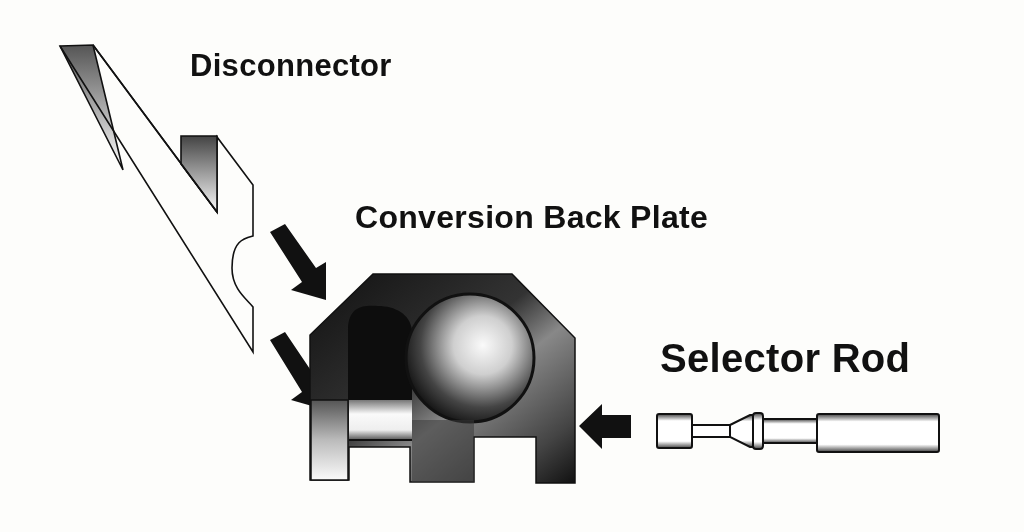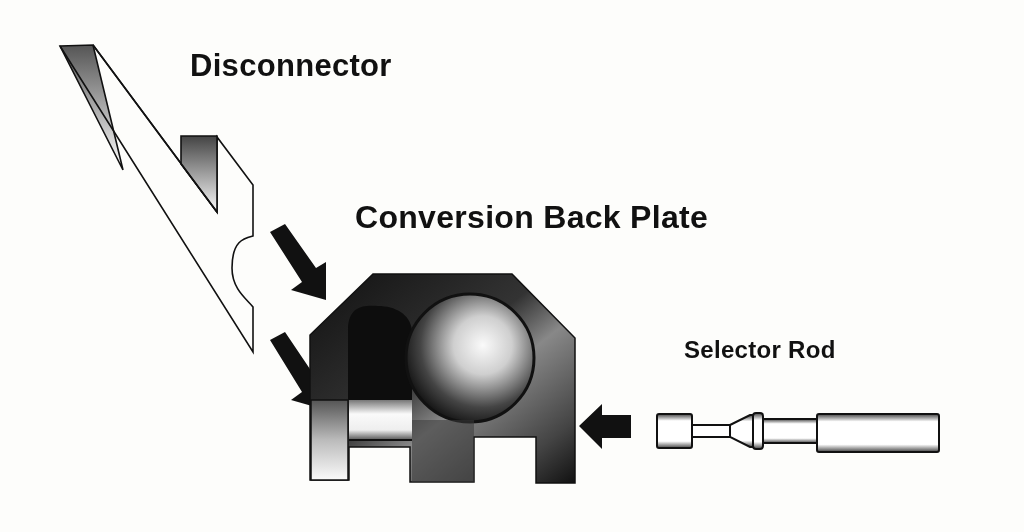--- a/index.html
+++ b/index.html
@@ -1,21 +1,21 @@
 <!DOCTYPE html>
 <html><head>
   <meta charset="utf-8">
   <style>
     html, body { margin: 0; padding: 0; background: #fdfdfb; }
     body { width: 1024px; height: 532px; overflow: hidden; position: relative; font-family: "Liberation Sans", sans-serif; }
     .canvas { position: absolute; left: 0; top: 0; width: 1024px; height: 532px; }
     .label { position: absolute; font-family: "Liberation Sans", sans-serif; font-weight: bold; color: #111; white-space: nowrap; letter-spacing: 0.3px; }
     .lbl-disc { left: 180px; top: 48px; font-size: 31px; margin-left: 10px; }
     .lbl-plate { left: 355px; top: 199px; font-size: 32px; }
-    .lbl-rod { left: 684px; top: 336px; font-size: 24px; }
+    .lbl-rod { left: 660px; top: 336px; font-size: 40px; }
   </style>
 </head>
 <body>
 
 <svg class="canvas" viewBox="0 0 1024 532" width="1024" height="532" xmlns="http://www.w3.org/2000/svg">
   <defs>
     <linearGradient id="discTop" x1="0" y1="0" x2="0" y2="1">
       <stop offset="0" stop-color="#555"></stop>
       <stop offset="1" stop-color="#fff"></stop>
     </linearGradient>

